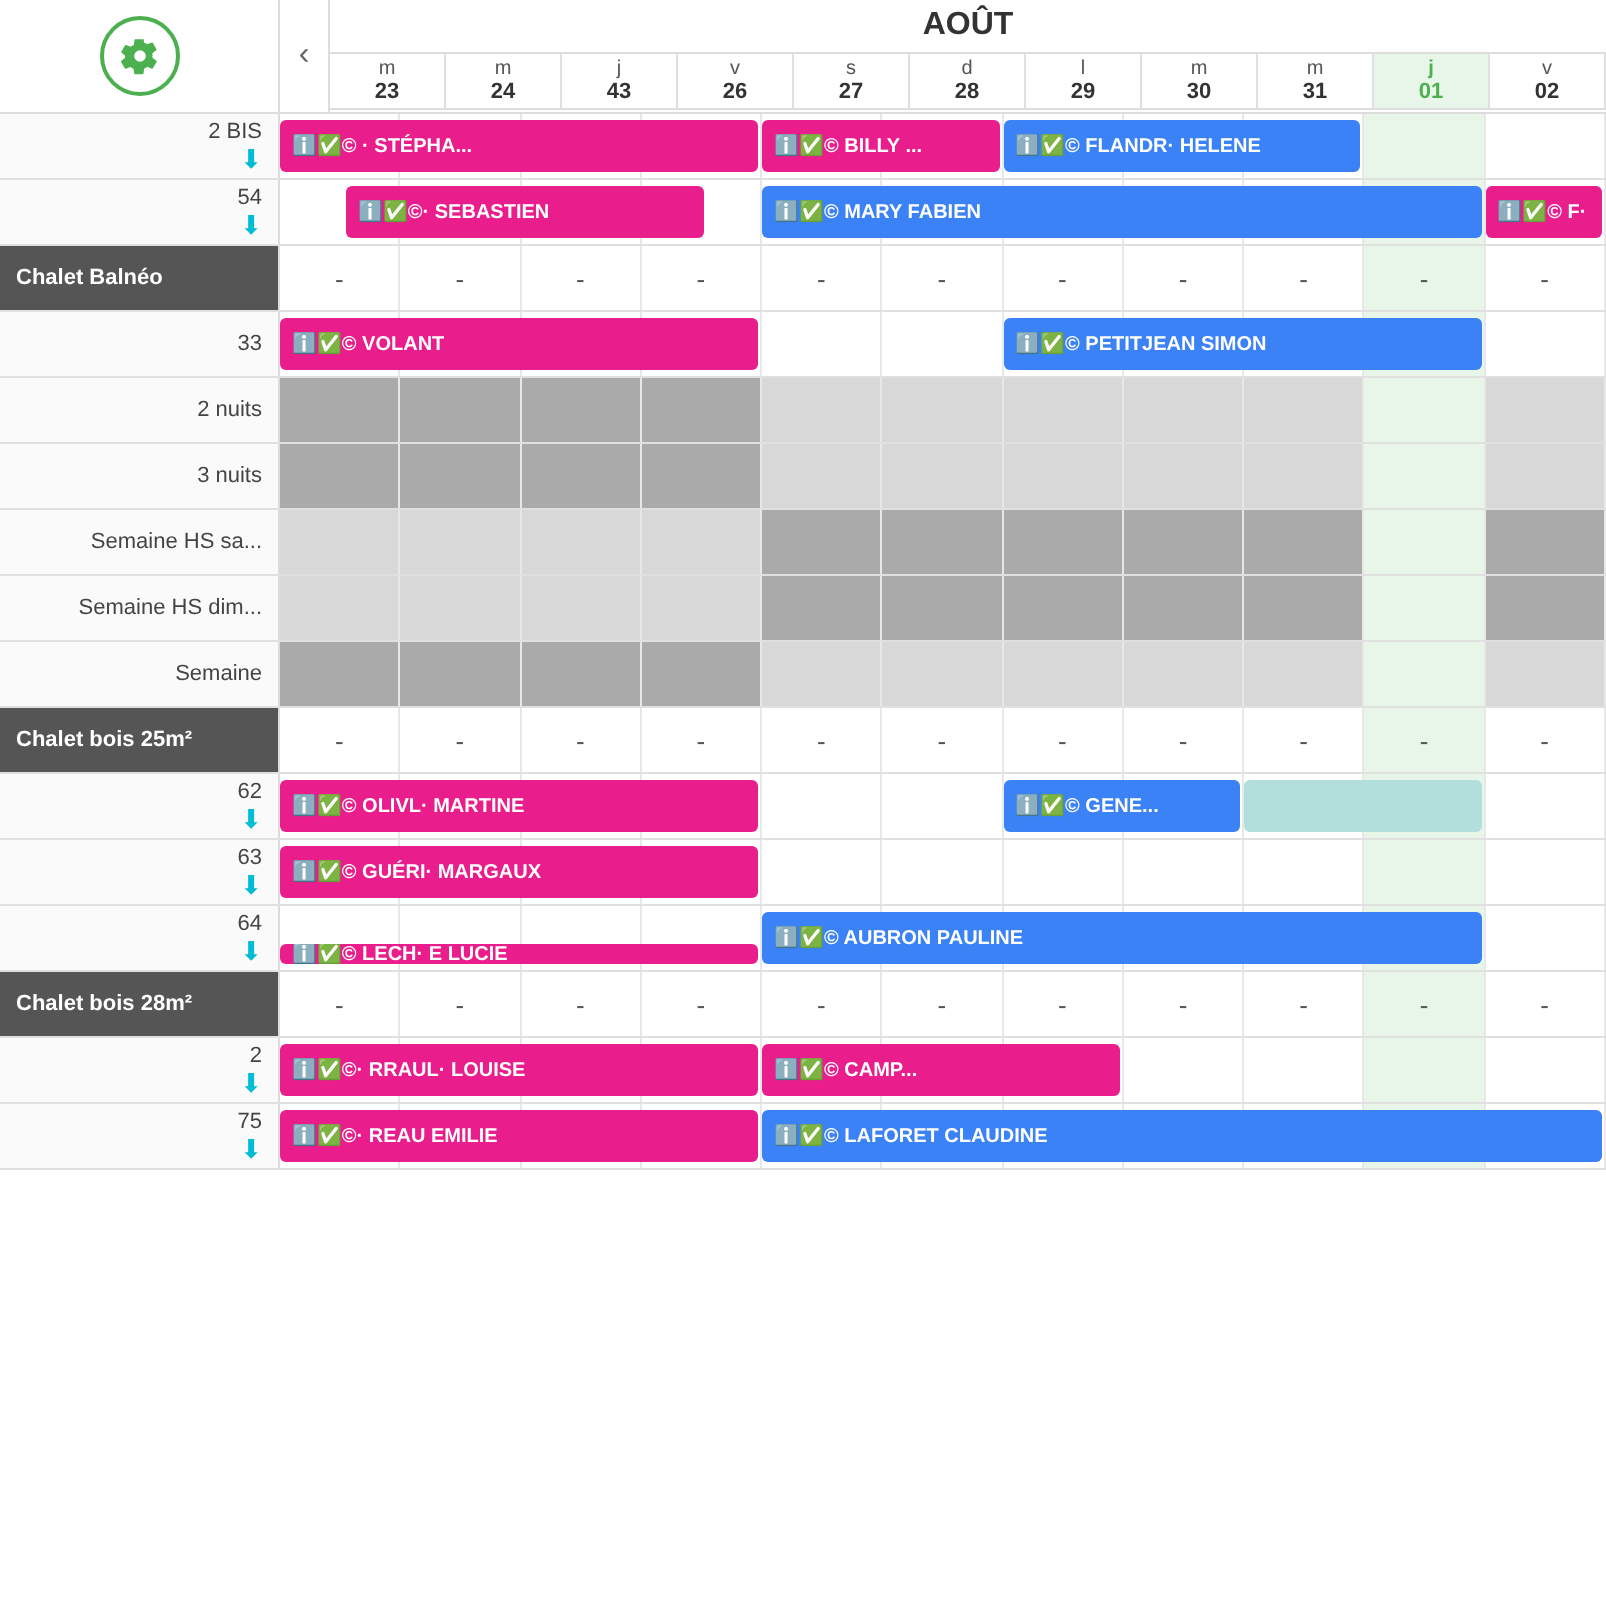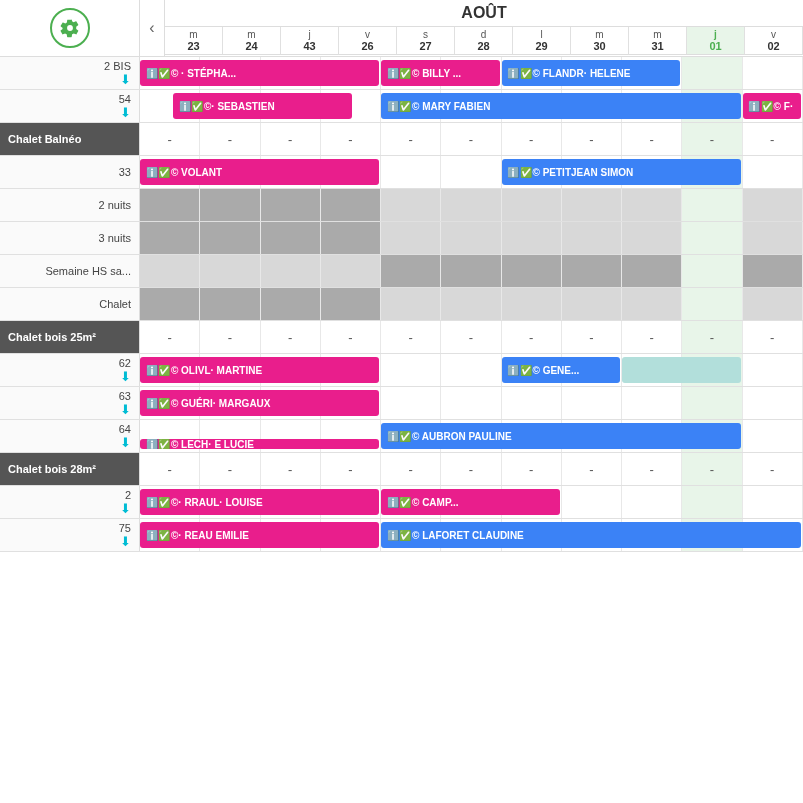--- a/index.html
+++ b/index.html
@@ -232,21 +232,37 @@
             <div class="cell" style="background: rgb(170, 170, 170);"></div>
             <div class="cell" style="background: rgb(170, 170, 170);"></div>
             <div class="cell" style="background: rgb(170, 170, 170);"></div>
             <div class="cell" style="background: rgb(170, 170, 170);"></div>
             <div class="cell" style="background: rgb(170, 170, 170);"></div>
             <div class="cell" style="background: rgb(232, 245, 233);"></div>
             <div class="cell" style="background: rgb(170, 170, 170);"></div>
           </div>
         </div>
         <div class="row">
-          <div class="label-cell">Chalet</div>
+          <div class="label-cell">Semaine HS dim...</div>
+          <div class="cells">
+            <div class="cell" style="background: rgb(216, 216, 216);"></div>
+            <div class="cell" style="background: rgb(216, 216, 216);"></div>
+            <div class="cell" style="background: rgb(216, 216, 216);"></div>
+            <div class="cell" style="background: rgb(216, 216, 216);"></div>
+            <div class="cell" style="background: rgb(170, 170, 170);"></div>
+            <div class="cell" style="background: rgb(170, 170, 170);"></div>
+            <div class="cell" style="background: rgb(170, 170, 170);"></div>
+            <div class="cell" style="background: rgb(170, 170, 170);"></div>
+            <div class="cell" style="background: rgb(170, 170, 170);"></div>
+            <div class="cell" style="background: rgb(232, 245, 233);"></div>
+            <div class="cell" style="background: rgb(170, 170, 170);"></div>
+          </div>
+        </div>
+        <div class="row">
+          <div class="label-cell">Semaine</div>
           <div class="cells">
             <div class="cell" style="background: rgb(170, 170, 170);"></div>
             <div class="cell" style="background: rgb(170, 170, 170);"></div>
             <div class="cell" style="background: rgb(170, 170, 170);"></div>
             <div class="cell" style="background: rgb(170, 170, 170);"></div>
             <div class="cell" style="background: rgb(216, 216, 216);"></div>
             <div class="cell" style="background: rgb(216, 216, 216);"></div>
             <div class="cell" style="background: rgb(216, 216, 216);"></div>
             <div class="cell" style="background: rgb(216, 216, 216);"></div>
             <div class="cell" style="background: rgb(216, 216, 216);"></div>

